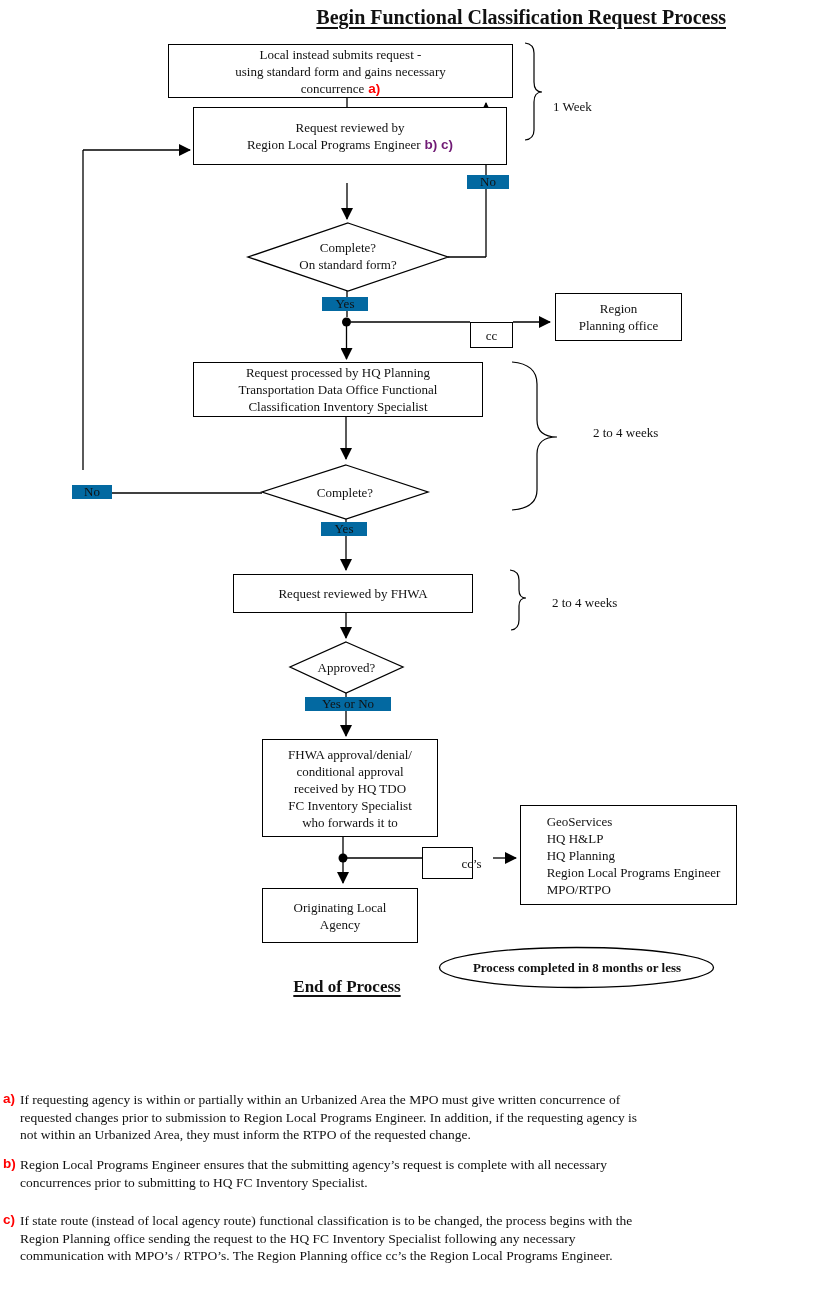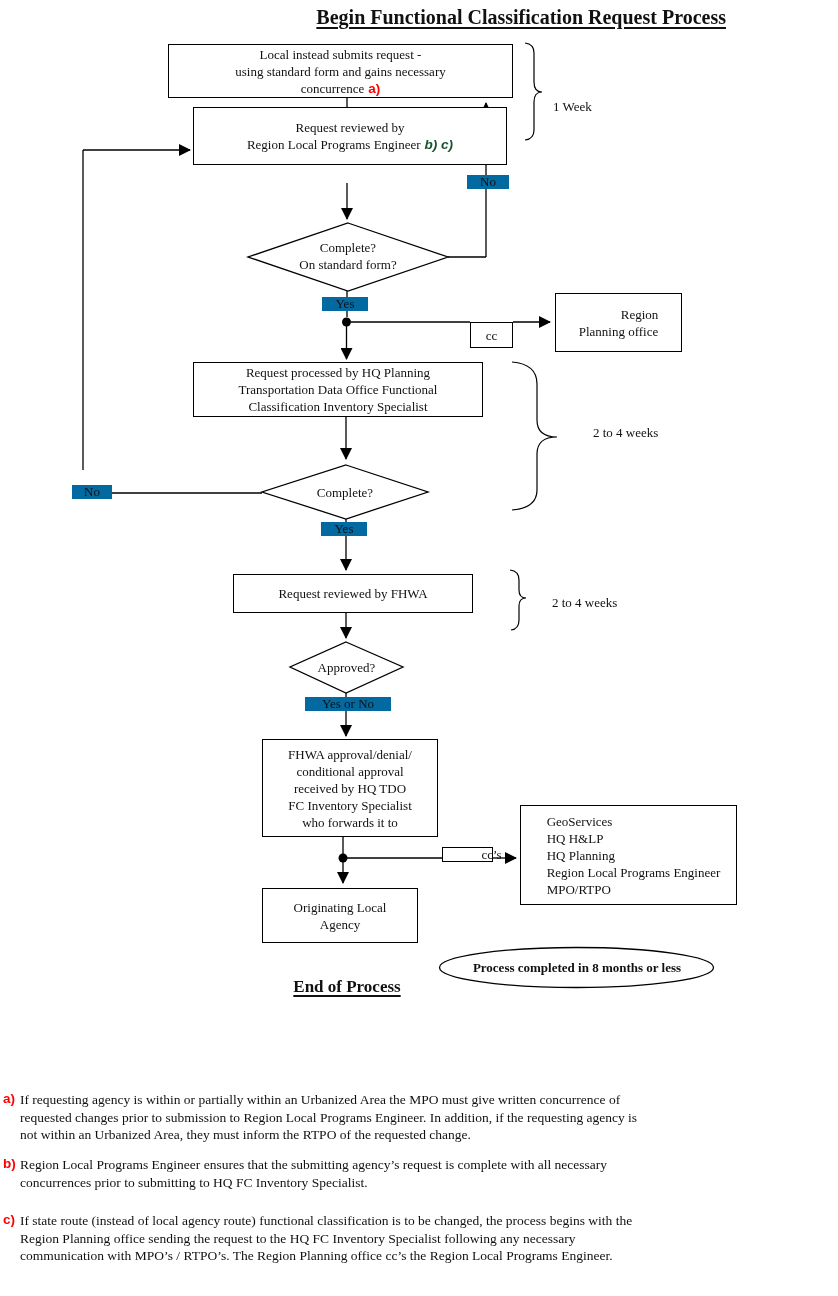--- a/index.html
+++ b/index.html
@@ -75,28 +75,28 @@
   </svg>
 
   <div class="box" style="left:168px;top:44px;width:345px;height:54px;">
     <span><span class="pre">Local instead submits request -
 using standard form and gains necessary
 concurrence</span><span class="marker" style="color:#ff0000;">a)</span></span>
   </div>
 
   <div class="box" style="left:193px;top:107px;width:314px;height:58px;">
     <span><span class="pre">Request reviewed by
-Region Local Programs Engineer</span><span class="marker" style="color:#14532d;font-style:italic;">b) c)</span></span>
+Region Local Programs Engineer</span><span class="marker" style="color:#701a75;">b) c)</span></span>
   </div>
 
   <div class="box" style="left:470px;top:307px;width:43px;height:26px;margin-top:15px;">
     <span class="pre">cc</span>
   </div>
 
-  <div class="box" style="left:555px;top:293px;width:127px;height:59px;text-align:right;">
+  <div class="box" style="left:555px;top:293px;width:127px;height:48px;">
     <span class="pre">Region
 Planning office</span>
   </div>
 
   <div class="box" style="left:193px;top:362px;width:290px;height:55px;">
     <span class="pre">Request processed by HQ Planning
 Transportation Data Office Functional
 Classification Inventory Specialist</span>
   </div>
 
@@ -105,21 +105,21 @@
   </div>
 
   <div class="box" style="left:262px;top:739px;width:176px;height:98px;">
     <span class="pre">FHWA approval/denial/
 conditional approval
 received by HQ TDO
 FC Inventory Specialist
 who forwards it to</span>
   </div>
 
-  <div class="box" style="left:442px;top:847px;width:51px;height:15px;padding-left:48px;">
+  <div class="box" style="left:422px;top:847px;width:51px;height:32px;padding-left:48px;">
     <span class="pre">cc’s</span>
   </div>
 
   <div class="box box-left" style="left:520px;top:805px;width:217px;height:100px;">
     <span class="pre">GeoServices
 HQ H&amp;LP
 HQ Planning
 Region Local Programs Engineer
 MPO/RTPO</span>
   </div>

